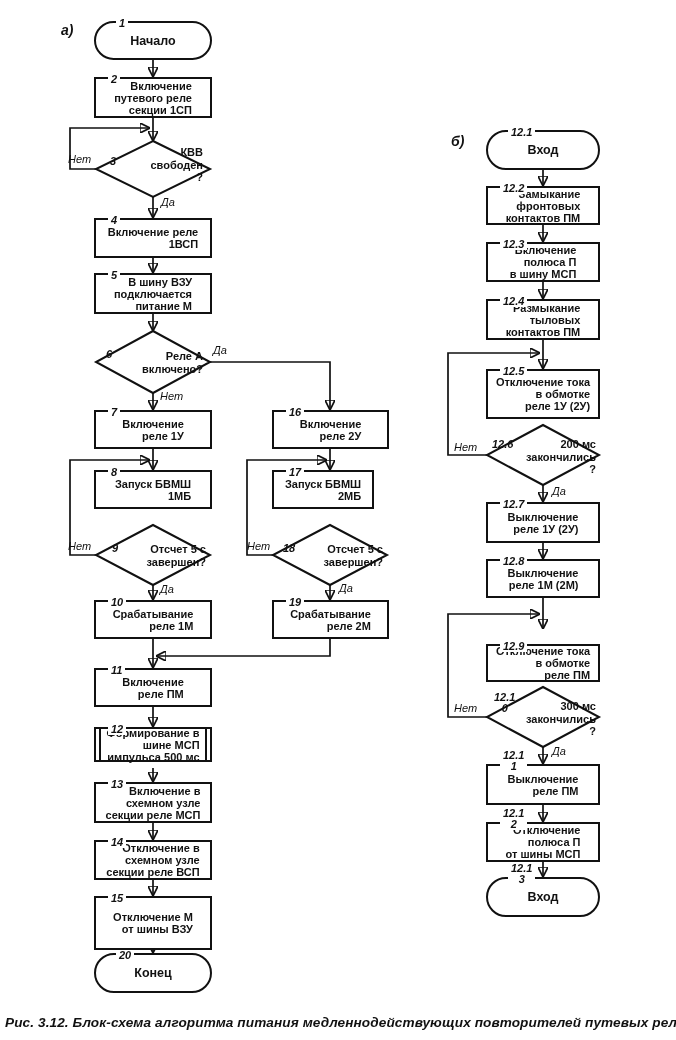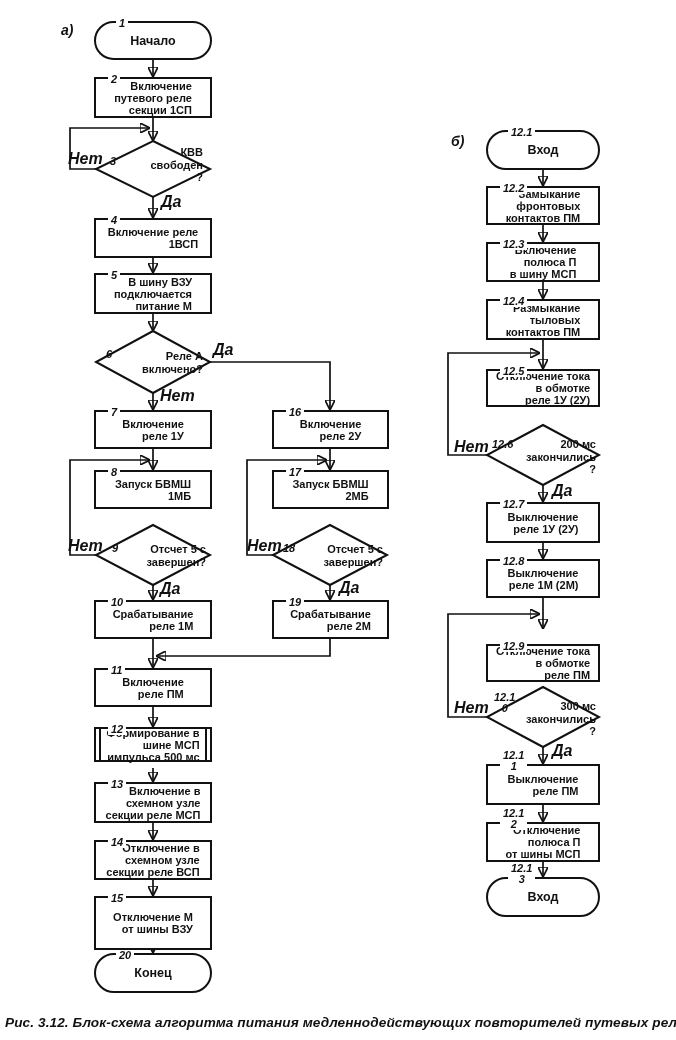--- a/index.html
+++ b/index.html
@@ -18,21 +18,21 @@
   .txt .ln{display:block;}
   .oval .txt{font-size:12.5px;}
   .num{position:absolute;left:12px;bottom:calc(100% - 6px);background:#ffffff;
        padding:0 3px;font-weight:bold;font-style:italic;font-size:11px;line-height:11px;}
   .num span{display:block;text-align:center;}
   .oval > .num{left:20px;}
   .dtxt{position:absolute;text-align:right;font-weight:bold;font-size:11px;line-height:12.5px;}
   .dtxt .ln{display:block;}
   .dnum{position:absolute;font-weight:bold;font-style:italic;font-size:11px;line-height:11px;}
   .dnum span{display:block;text-align:center;}
-  .edge-label{position:absolute;font-weight:bold;font-style:italic;font-size:16px;line-height:12px;}
+  .edge-label{position:absolute;font-weight:normal;font-style:italic;font-size:11px;line-height:12px;}
   .part-label{position:absolute;font-weight:bold;font-style:italic;font-size:14px;}
   .caption{position:absolute;left:5px;top:1015px;width:668px;font-weight:bold;font-style:italic;
            font-size:13.6px;letter-spacing:0.1px;white-space:nowrap;}
 </style>
 </head>
 <body>
 
 <div class="stage">
 
   <svg class="wires" viewBox="0 0 676 1040">
@@ -229,21 +229,21 @@
   <div class="node" style="left:272px;top:410px;width:117px;height:39px">
     <span class="num">
         <span>16</span>
       </span>
     <div class="txt">
         <span class="ln">Включение</span>
         <span class="ln">реле 2У</span>
       </div>
   </div>
 
-  <div class="node" style="left:272px;top:470px;width:117px;height:39px">
+  <div class="node" style="left:272px;top:470px;width:102px;height:39px">
     <span class="num">
         <span>17</span>
       </span>
     <div class="txt">
         <span class="ln">Запуск БВМШ</span>
         <span class="ln">2МБ</span>
       </div>
   </div>
 
   <div class="node" style="left:272px;top:600px;width:117px;height:39px">
@@ -291,21 +291,21 @@
     <span class="num">
         <span>12.4</span>
       </span>
     <div class="txt">
         <span class="ln">Размыкание</span>
         <span class="ln">тыловых</span>
         <span class="ln">контактов ПМ</span>
       </div>
   </div>
 
-  <div class="node" style="left:486px;top:369px;width:114px;height:38px">
+  <div class="node" style="left:486px;top:369px;width:114px;height:50px">
     <span class="num">
         <span>12.5</span>
       </span>
     <div class="txt">
         <span class="ln">Отключение тока</span>
         <span class="ln">в обмотке</span>
         <span class="ln">реле 1У (2У)</span>
       </div>
   </div>
 

